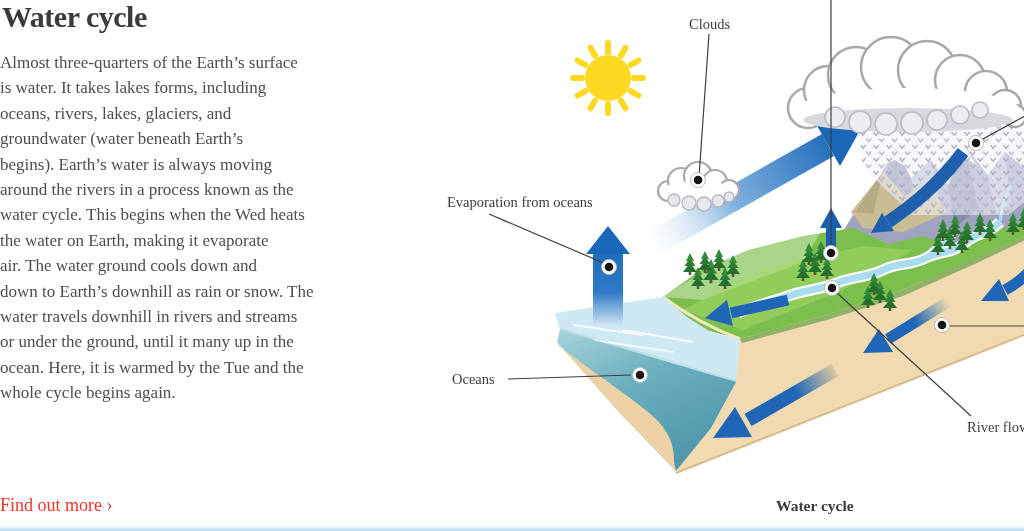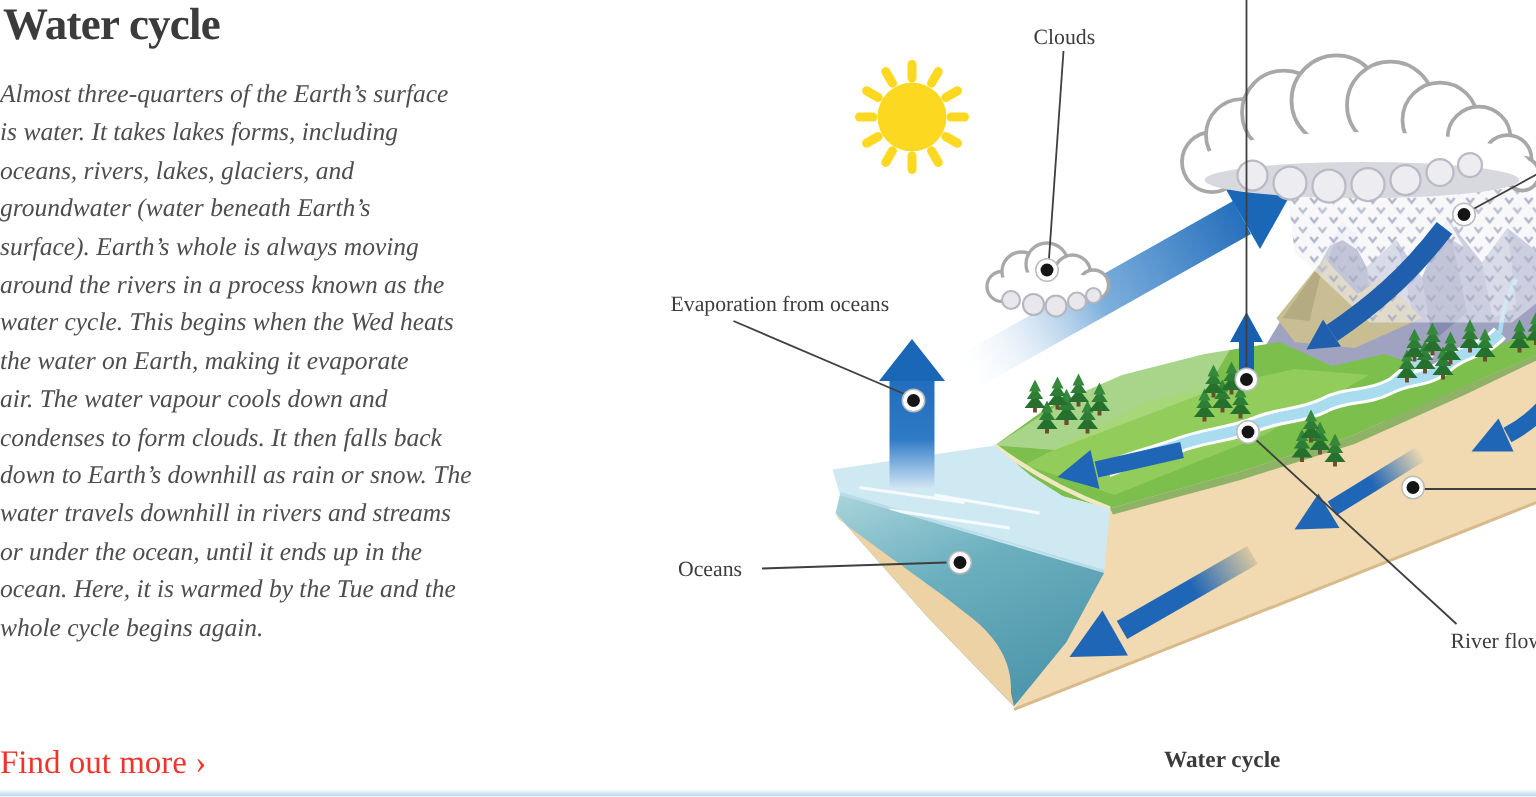--- a/index.html
+++ b/index.html
@@ -5,24 +5,24 @@
   html,body { margin:0; padding:0; }
   body {
     width:1024px; height:531px; overflow:hidden; position:relative;
     background:#ffffff; font-family:"Liberation Serif", serif;
   }
   .text-col { position:absolute; left:0; top:0; width:400px; }
   .page-title {
     margin:0 0 16px 2px; font-weight:bold; font-size:30px; line-height:34px;
     color:#3b3b3b; letter-spacing:-0.5px; font-family:"Liberation Serif", serif;
   }
-  .intro { color:#4d4d4d; font-size:17px;font-style:italic; }
+  .intro { color:#4d4d4d; font-size:17px; }
   .intro-line { line-height:25.4px; white-space:nowrap; }
   .find-more {
-    position:absolute; left:0; top:495px; font-size:22px; color:#f1342b;
+    position:absolute; left:0; top:495px; font-size:18px; color:#f1342b;
     text-decoration:none; white-space:nowrap;
   }
   .diagram { position:absolute; left:400px; top:0; width:624px; height:531px;margin-left:43px; }
   .diagram svg { display:block; }
   .dlabel { font-family:"Liberation Serif", serif; font-size:14.5px; fill:#3c3c3c; }
   .caption { font-family:"Liberation Serif", serif; font-size:15.5px; font-weight:bold; fill:#3a3a3a; }
   .leader { stroke:#3f3f3f; stroke-width:1.2; fill:none; }
   .bottom-strip {
     position:absolute; left:0; bottom:0; width:1024px; height:5px;
     background:linear-gradient(to bottom, rgba(203,228,240,0), rgba(168,209,232,.85));
@@ -31,29 +31,28 @@
 </head>
 <body>
 
 <div class="text-col">
   <h1 class="page-title">Water cycle</h1>
   <div class="intro">
     <div class="intro-line">Almost three-quarters of the Earth’s surface</div>
     <div class="intro-line">is water. It takes lakes forms, including</div>
     <div class="intro-line">oceans, rivers, lakes, glaciers, and</div>
     <div class="intro-line">groundwater (water beneath Earth’s</div>
-    <div class="intro-line">surface). Earth’s whole is always moving</div>
+    <div class="intro-line">begins). Earth’s water is always moving</div>
     <div class="intro-line">around the rivers in a process known as the</div>
     <div class="intro-line">water cycle. This begins when the Wed heats</div>
     <div class="intro-line">the water on Earth, making it evaporate</div>
-    <div class="intro-line">air. The water vapour cools down and</div>
-    <div class="intro-line">condenses to form clouds. It then falls back</div>
+    <div class="intro-line">air. The water ground cools down and</div>
     <div class="intro-line">down to Earth’s downhill as rain or snow. The</div>
     <div class="intro-line">water travels downhill in rivers and streams</div>
-    <div class="intro-line">or under the ocean, until it ends up in the</div>
+    <div class="intro-line">or under the ground, until it many up in the</div>
     <div class="intro-line">ocean. Here, it is warmed by the Tue and the</div>
     <div class="intro-line">whole cycle begins again.</div>
   </div>
   <a href="#" class="find-more">Find out more ›</a>
 </div>
 
 <div class="diagram">
 <svg width="624" height="531" viewBox="0 0 624 531">
   <defs>
     <linearGradient id="gTeal" x1="0" y1="0" x2="0.55" y2="1">

